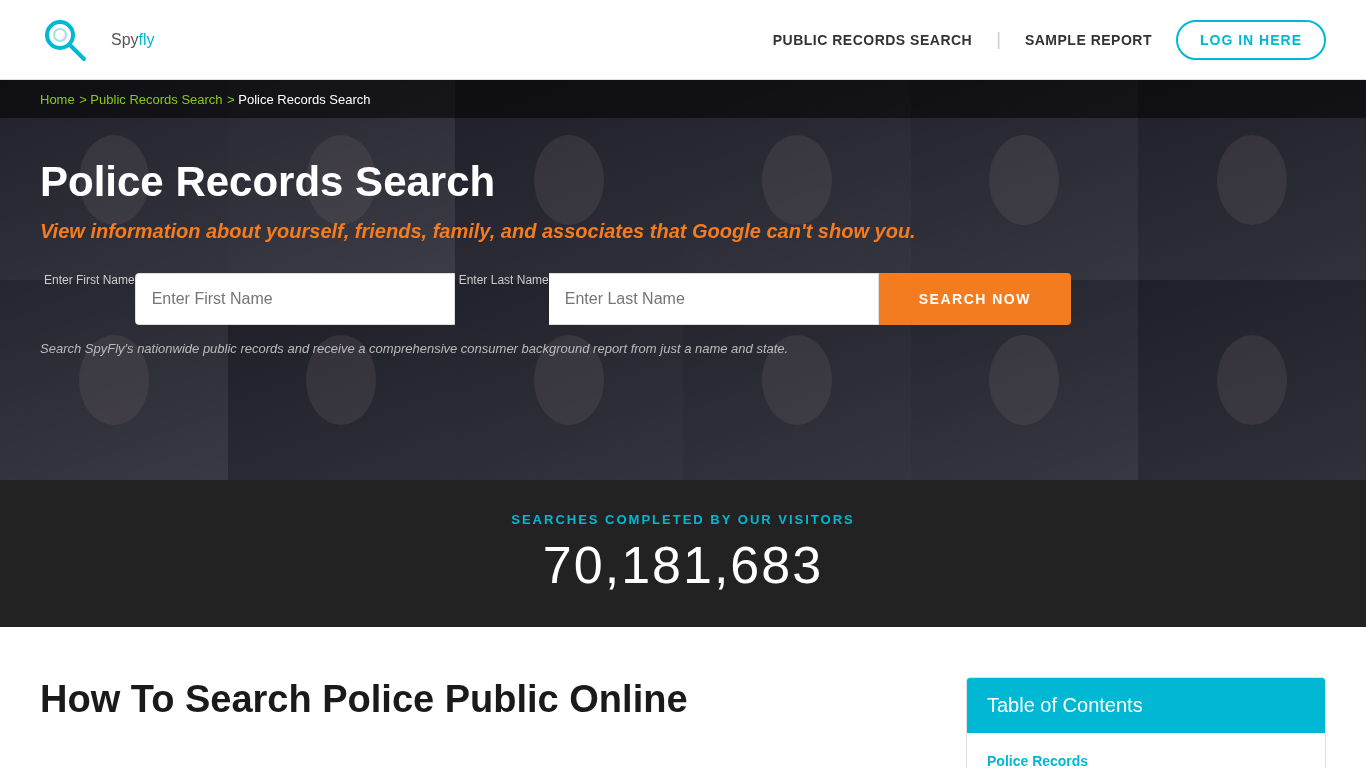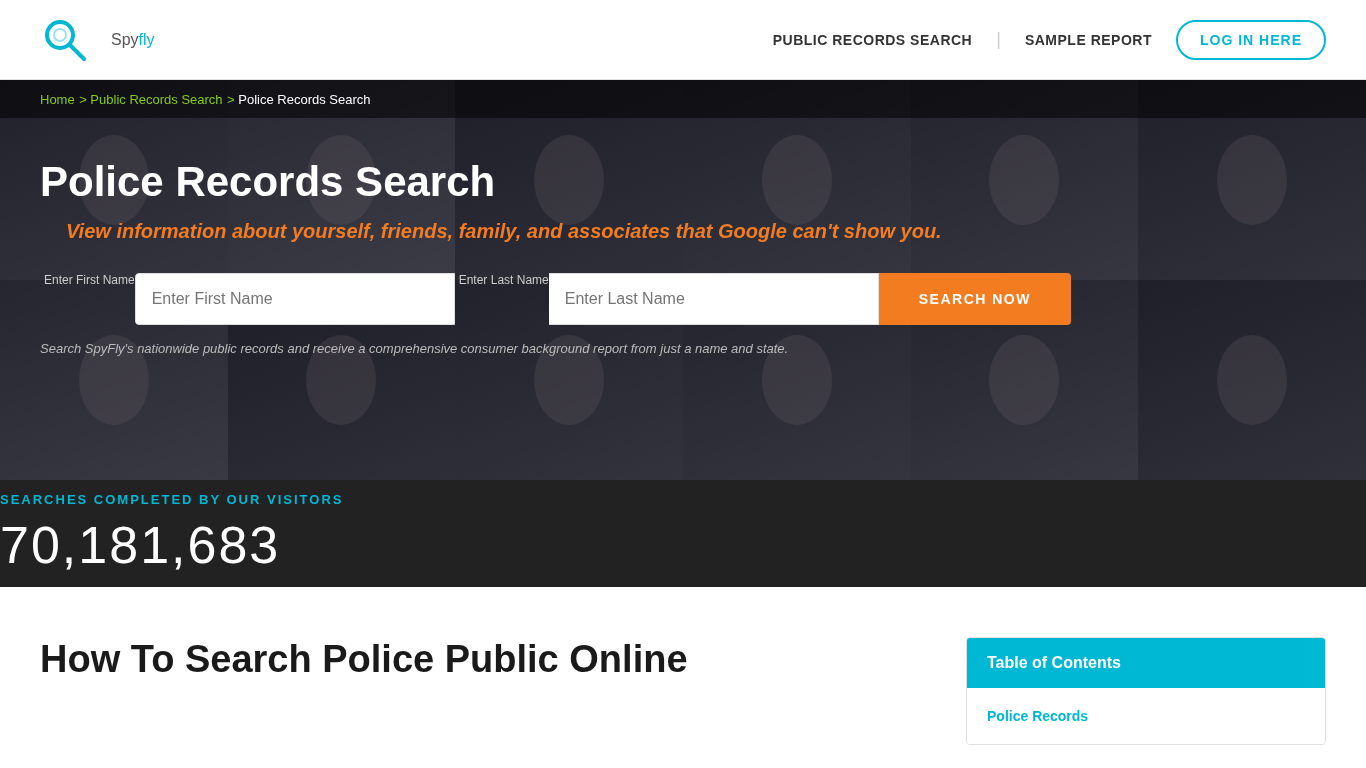--- a/index.html
+++ b/index.html
@@ -124,21 +124,20 @@
       font-weight: 900;
       color: #fff;
       margin-bottom: 14px;
     }
     .hero-subtitle {
       font-size: 20px;
       color: #f47c20;
       font-weight: bold;
       font-style: italic;
       margin-bottom: 30px;
-      margin-left: 26px;
     }
     .search-form {
       display: flex;
       align-items: flex-end;
       gap: 0;
       margin-bottom: 16px;
     }
     .input-group {
       display: flex;
       flex-direction: row;
@@ -183,22 +182,22 @@
     .hero-disclaimer {
       font-size: 13px;
       color: #bbb;
       font-style: italic;
       margin-top: 8px;
     }
 
     
     .stats-bar {
       background: #222;
-      padding: 12px 0;
-      text-align: left;
+      padding: 32px 0;
+      text-align: center;
     }
     .stats-label {
       font-size: 13px;
       font-weight: bold;
       letter-spacing: 2px;
       color: #00b8d4;
       text-transform: uppercase;
       margin-bottom: 8px;
     }
     .stats-number {
@@ -234,22 +233,22 @@
       border: 1px solid #e0e0e0;
       border-radius: 4px;
       overflow: hidden;
       height: fit-content;
     }
     .toc-header {
       background: #00b8d4;
       padding: 16px 20px;
     }
     .toc-header-text {
-      font-size: 16px;
-      font-weight: bold;
+      font-size: 20px;
+      font-weight: normal;
       color: #fff;
     }
     .toc-links {
       padding: 14px 20px;
       background: #fff;
     }
     .toc-link {
       display: block;
       font-size: 14px;
       font-weight: bold;

